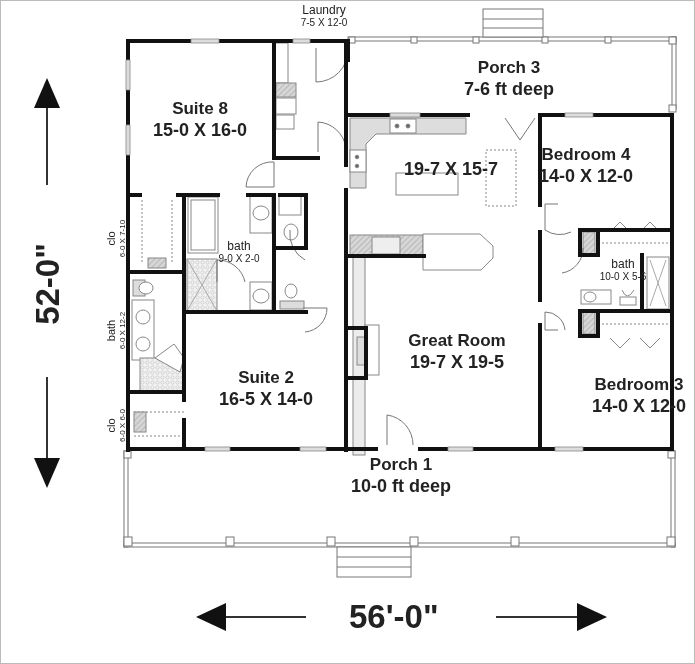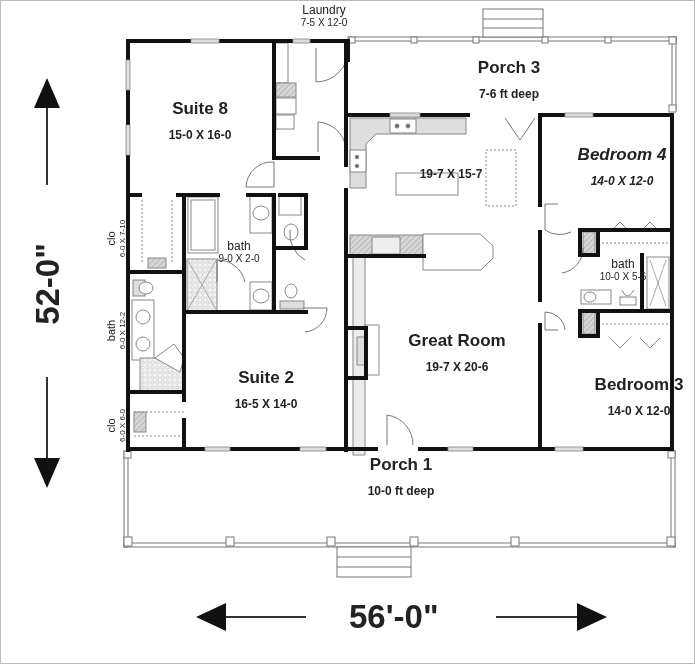--- a/index.html
+++ b/index.html
@@ -1,20 +1,20 @@
 <!DOCTYPE html>
 <html><head>
   <meta charset="utf-8">
   <style>
     html, body { margin: 0; padding: 0; background: #ffffff; }
     body { width: 695px; height: 664px; overflow: hidden; position: relative; font-family: "Liberation Sans", sans-serif; }
     #plan { position: absolute; left: 0; top: 0; }
     .lbl { position: absolute; text-align: center; color: #222; white-space: nowrap; transform: translateX(-50%); line-height: 1; }
     .room-name { font-weight: bold; font-size: 17px; }
-    .room-dim { font-weight: bold; font-size: 12px; margin-top: 12px; }
+    .room-dim { font-weight: bold; font-size: 18px; margin-top: 4px; }
     .small-name { font-size: 12px; }
     .small-dim { font-size: 10px; margin-top: 2px; }
     .vert { position: absolute; transform: rotate(-90deg); transform-origin: center center; text-align: center; color: #222; white-space: nowrap; line-height: 1; }
     .big-dim { font-weight: bold; font-size: 33px; color: #222; position: absolute; white-space: nowrap; }
     .frame { position: absolute; left: 0; top: 0; width: 693px; height: 662px; border: 1px solid #bbb; pointer-events: none; }
   </style>
 </head>
 <body>
 
 <svg id="plan" width="695" height="664" viewBox="0 0 695 664">
@@ -252,38 +252,38 @@
 
 <div class="lbl" style="left:509px; top:59px;">
   <div class="room-name">Porch 3</div>
   <div class="room-dim">7-6 ft deep</div>
 </div>
 
 <div class="lbl" style="left:451px; top:156px;">
   <div class="room-dim">19-7 X 15-7</div>
 </div>
 
-<div class="lbl" style="left:622px; top:146px;font-style:italic;">
+<div class="lbl" style="left:586px; top:146px;">
   <div class="room-name">Bedroom 4</div>
   <div class="room-dim">14-0 X 12-0</div>
 </div>
 
 <div class="lbl" style="left:239px; top:240px;">
   <div class="small-name">bath</div>
   <div class="small-dim">9-0 X 2-0</div>
 </div>
 
 <div class="lbl" style="left:623px; top:258px;">
   <div class="small-name">bath</div>
   <div class="small-dim">10-0 X 5-6</div>
 </div>
 
 <div class="lbl" style="left:457px; top:332px;">
   <div class="room-name">Great Room</div>
-  <div class="room-dim">19-7 X 20-6</div>
+  <div class="room-dim">19-7 X 19-5</div>
 </div>
 
 <div class="lbl" style="left:266px; top:369px;">
   <div class="room-name">Suite 2</div>
   <div class="room-dim">16-5 X 14-0</div>
 </div>
 
 <div class="lbl" style="left:639px; top:376px;">
   <div class="room-name">Bedroom 3</div>
   <div class="room-dim">14-0 X 12-0</div>

